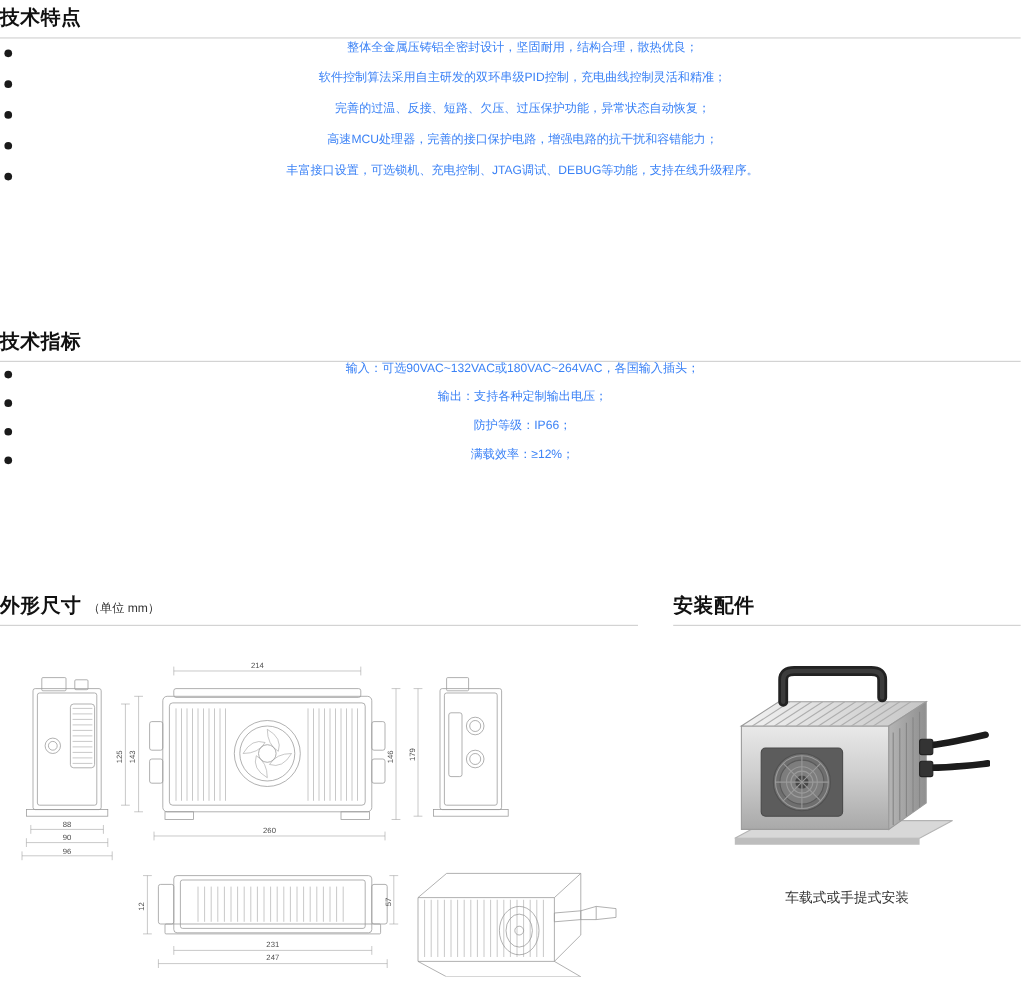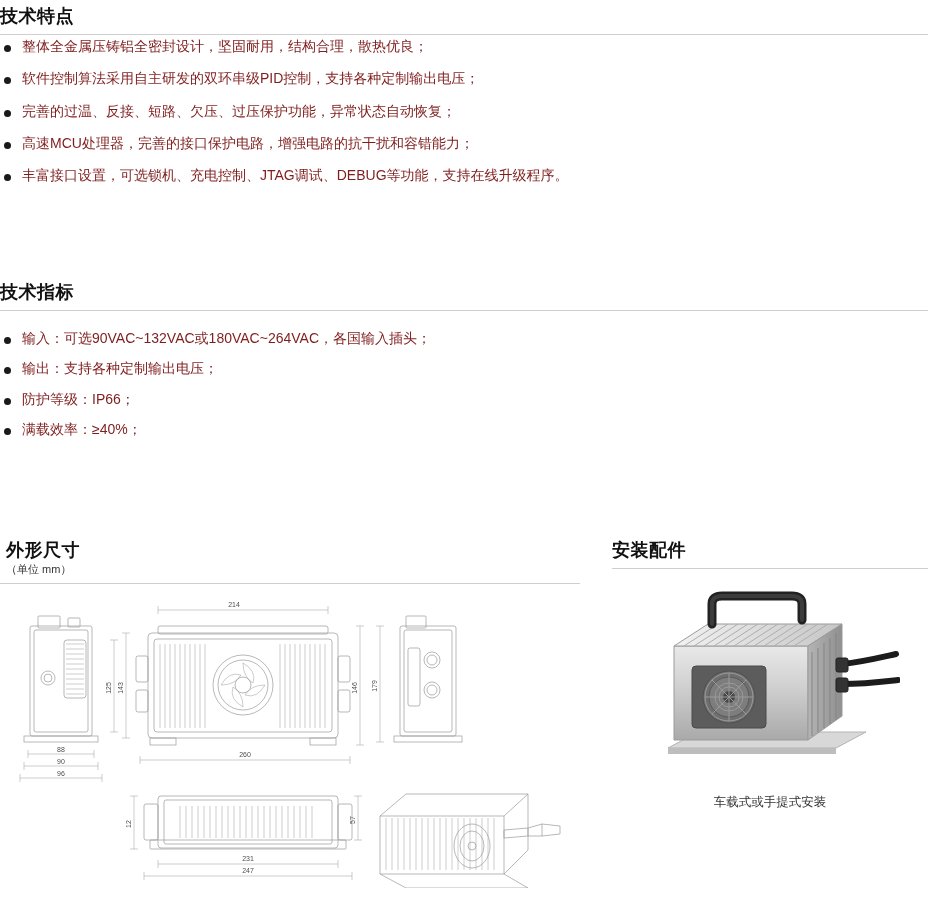--- a/index.html
+++ b/index.html
@@ -38,38 +38,39 @@
     white-space: nowrap;
   }
   .section-head .sub {
     font-size: 11px;
     color: #333;
     margin-left: 6px;
     white-space: nowrap;
   }
 
   #sec-features-head { position: absolute; left: 0; top: 4px; width: 928px; }
-  #sec-specs-head    { position: absolute; left: 0; top: 280px; width: 928px; text-align: center; }
-  #sec-dims-head     { position: absolute; left: 0; top: 538px; width: 580px; flex-direction: column; }
+  #sec-specs-head    { position: absolute; left: 0; top: 298px; width: 928px; text-align: center; }
+  #sec-dims-head     { position: absolute; left: 0; top: 538px; width: 580px; }
   #sec-accessory-head{ position: absolute; left: 612px; top: 538px; width: 316px; }
 
   
   ul.bullets {
     list-style: none;
     margin: 0;
     padding: 0;
   }
   ul.bullets li {
     position: relative;
     padding-left: 22px;
-    font-size: 14px;
+    font-size: 11px;
     line-height: 1.45;
-    color: #7f1d1d;
+    color: #3b82f6;
     margin-bottom: 12px;
     white-space: nowrap;
+    text-align: center;
   }
   ul.bullets li::before {
     content: "";
     position: absolute;
     left: 4px;
     top: 9px;
     width: 7px;
     height: 7px;
     border-radius: 50%;
     background: #1a1a1a;
@@ -86,21 +87,21 @@
     top: 578px;
     width: 580px;
     height: 310px;
   }
   .drawing-svg { display: block; }
 
   
   #accessory-block {
     position: absolute;
     left: 612px;
-    top: 564px;
+    top: 578px;
     width: 316px;
     height: 300px;
     text-align: center;
   }
   #accessory-photo {
     position: relative;
     width: 260px;
     height: 200px;
     margin: 16px auto 0;
   }
@@ -114,35 +115,35 @@
 <body>
 
 <div class="page">
 
   <div class="section-head" id="sec-features-head">
     <span class="title">技术特点</span>
   </div>
 
   <ul class="bullets" id="features-list">
     <li>整体全金属压铸铝全密封设计，坚固耐用，结构合理，散热优良；</li>
-    <li>软件控制算法采用自主研发的双环串级PID控制，支持各种定制输出电压；</li>
+    <li>软件控制算法采用自主研发的双环串级PID控制，充电曲线控制灵活和精准；</li>
     <li>完善的过温、反接、短路、欠压、过压保护功能，异常状态自动恢复；</li>
     <li>高速MCU处理器，完善的接口保护电路，增强电路的抗干扰和容错能力；</li>
     <li>丰富接口设置，可选锁机、充电控制、JTAG调试、DEBUG等功能，支持在线升级程序。</li>
   </ul>
 
   <div class="section-head" id="sec-specs-head">
     <span class="title">技术指标</span>
   </div>
 
   <ul class="bullets" id="specs-list">
     <li>输入：可选90VAC~132VAC或180VAC~264VAC，各国输入插头；</li>
     <li>输出：支持各种定制输出电压；</li>
     <li>防护等级：IP66；</li>
-    <li>满载效率：≥40%；</li>
+    <li>满载效率：≥12%；</li>
   </ul>
 
   <div class="section-head" id="sec-dims-head">
     <span class="title">外形尺寸</span>
     <span class="sub">（单位 mm）</span>
   </div>
 
   <div class="section-head" id="sec-accessory-head">
     <span class="title">安装配件</span>
   </div>

